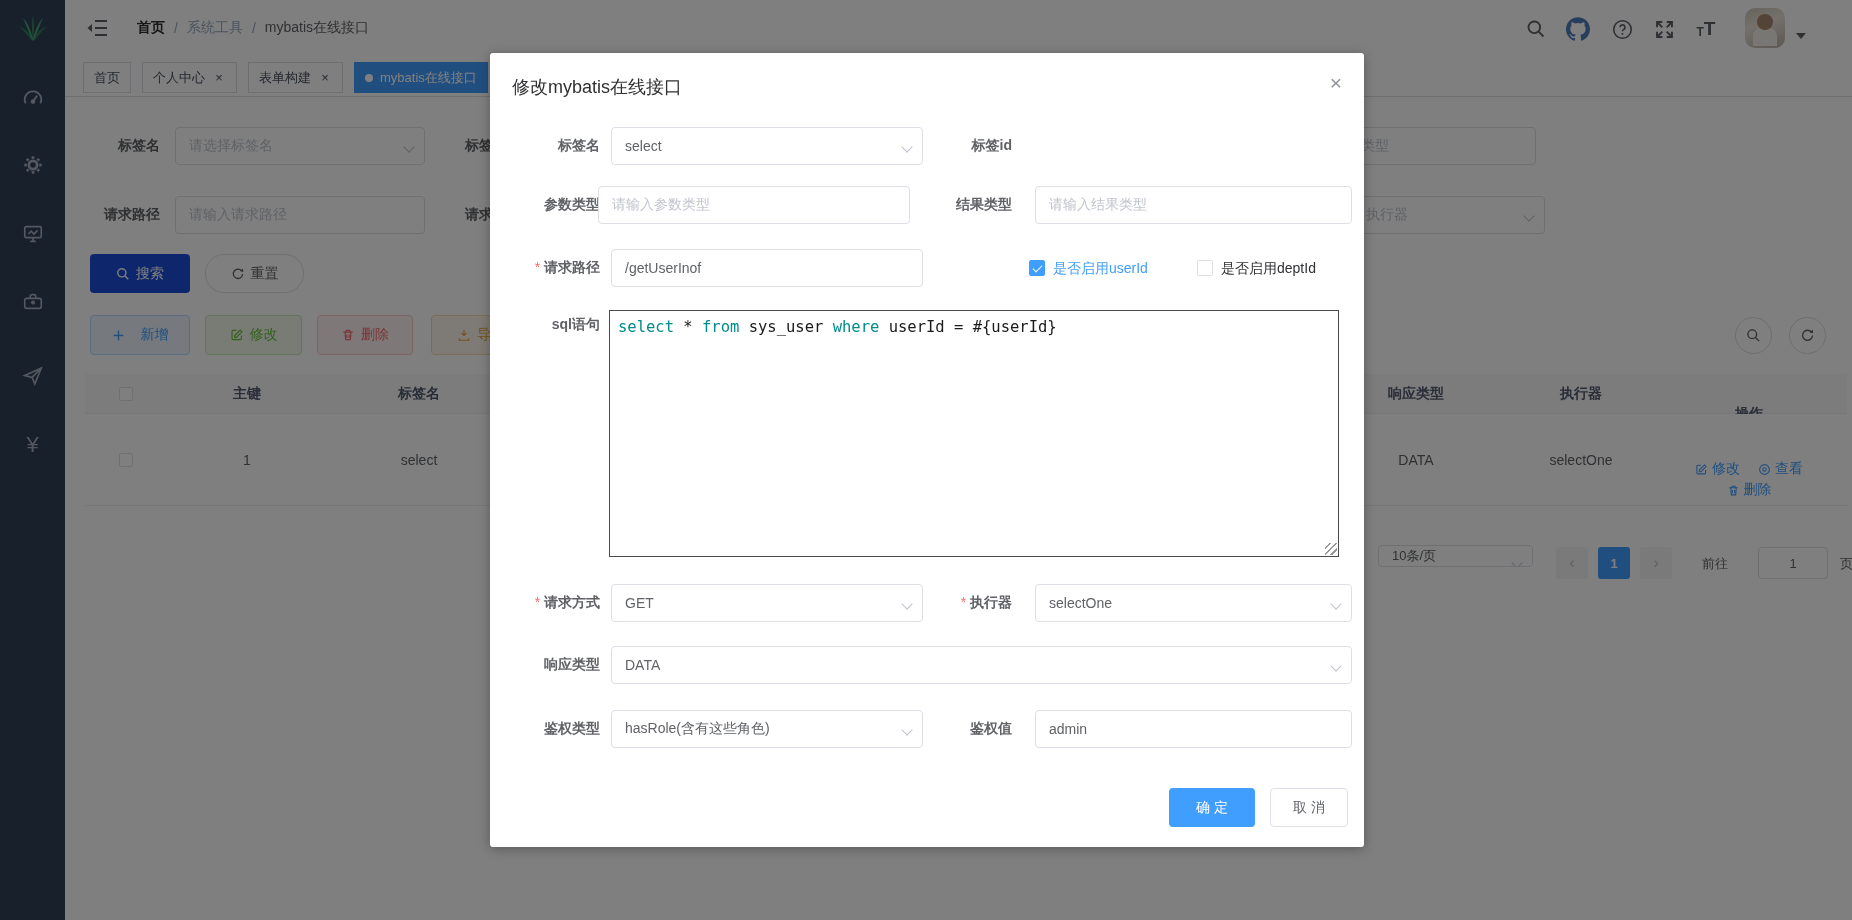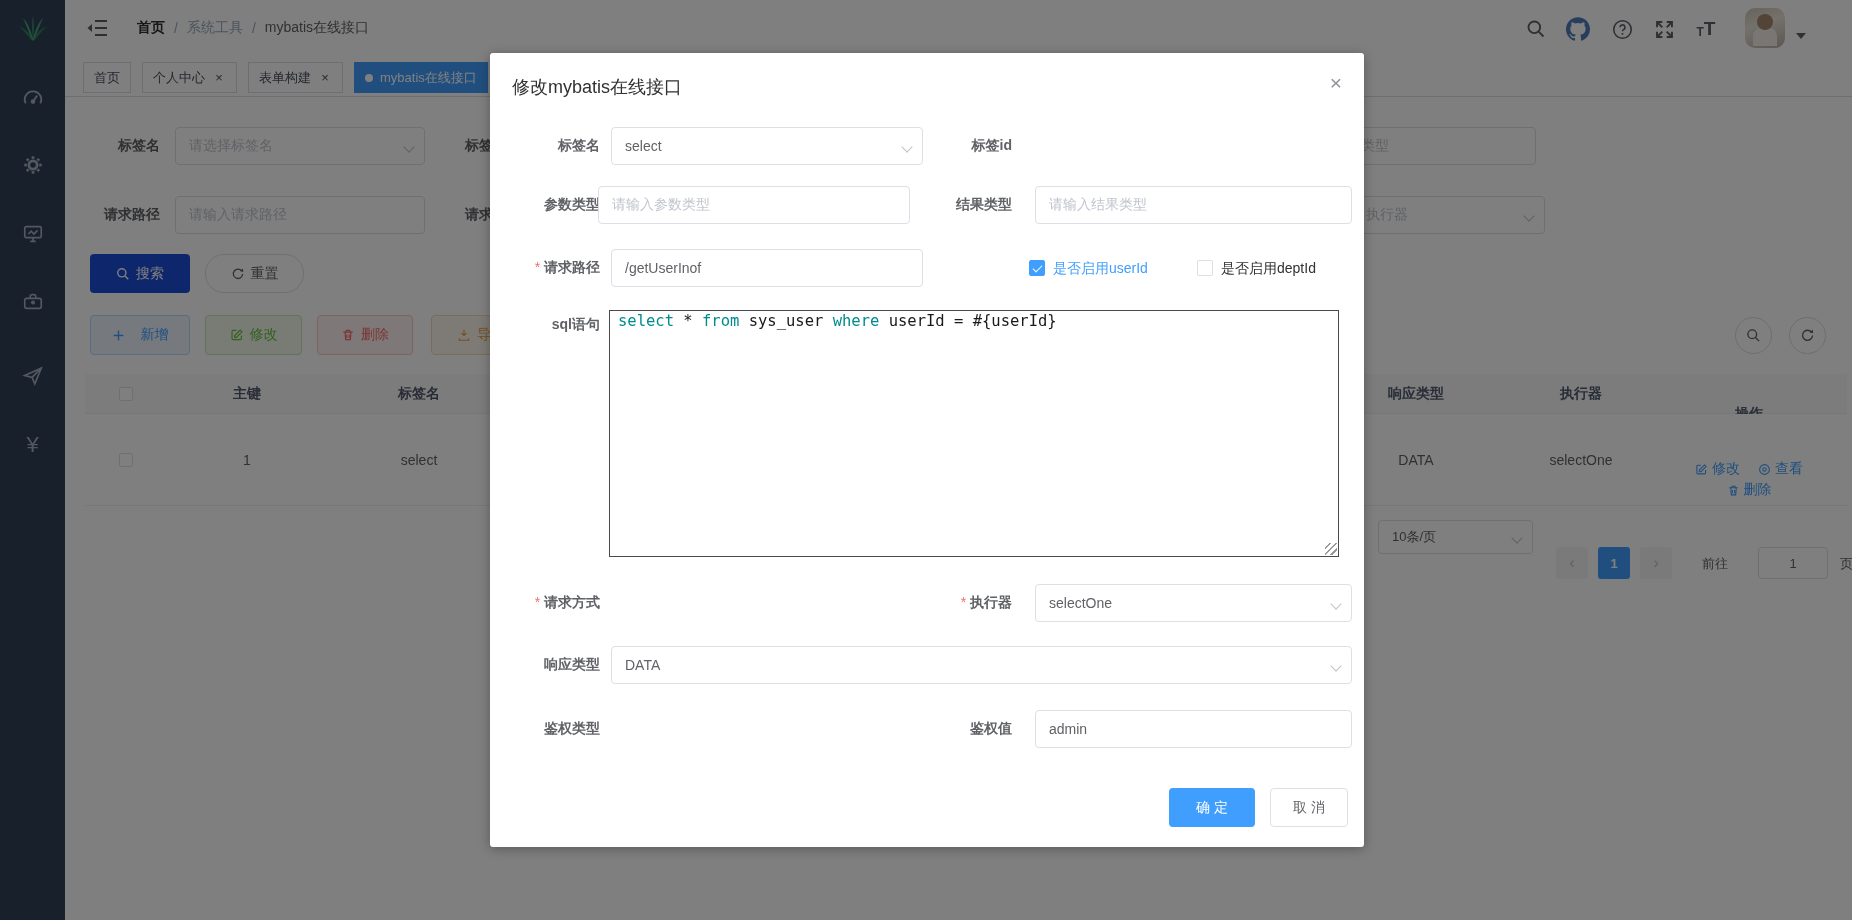--- a/index.html
+++ b/index.html
@@ -70,21 +70,21 @@
   .overlay { position:absolute; left:0; top:0; width:1852px; height:920px; background:rgba(0,0,0,0.5); z-index:50; }
   .modal { position:absolute; left:490px; top:53px; width:874px; height:794px; background:#fff; border-radius:3px; box-shadow:0 2px 12px rgba(0,0,0,.3); z-index:60; }
   .m-title { position:absolute; left:22px; top:22px; font-size:18px; color:#303133; }
   .m-close { position:absolute; left:832px; top:16px; width:28px; height:28px; color:#909399; font-size:21px; display:flex; align-items:center; justify-content:center; cursor:pointer; }
   .m-lbl { position:absolute; width:108px; text-align:right; font-size:14px; color:#606266; font-weight:700; }
   .m-fld { height:38px; background:#fff; border:1px solid #dcdfe6; border-radius:4px; display:flex; align-items:center; padding:0 28px 0 13px; font-size:14px; color:#606266; position:absolute; white-space:nowrap; overflow:hidden; }
   .ckb { position:absolute; width:16px; height:16px; border:1px solid #dcdfe6; border-radius:2px; background:#fff; cursor:pointer; }
   .ckb.checked { background:#409eff; border-color:#409eff; }
   .ckb.checked::after { content:""; position:absolute; left:5px; top:1.5px; width:4px; height:8px; border-right:1.6px solid #fff; border-bottom:1.6px solid #fff; transform:rotate(45deg); }
   .ck-lbl { position:absolute; font-size:14px; cursor:pointer; }
-  .sql-editor { position:absolute; left:119px; top:257px; width:730px; height:247px; border:1px solid #4a4a4a; background:#fff; padding:0 8px; font-family:"DejaVu Sans Mono","Liberation Mono",monospace; font-size:15.5px; color:#1a1a1a; line-height:1.35; cursor:text; }
+  .sql-editor { position:absolute; left:119px; top:257px; width:730px; height:247px; border:1px solid #4a4a4a; background:#fff; padding:6px 8px; font-family:"DejaVu Sans Mono","Liberation Mono",monospace; font-size:15.5px; color:#1a1a1a; line-height:1.35; cursor:text; }
   .sql-editor .kw { color:#008c8c; }
   .resize-grip { position:absolute; right:1px; bottom:1px; width:12px; height:12px;
     background:repeating-linear-gradient(135deg, transparent 0 3px, #9a9a9a 3px 4.5px); cursor:nwse-resize; }
   .m-btn { position:absolute; top:735px; height:39px; border-radius:4px; font-size:14px; display:flex; align-items:center; justify-content:center; cursor:pointer; }
   .m-ok { left:679px; width:86px; background:#409eff; color:#fff; }
   .m-cancel { left:780px; width:78px; background:#fff; color:#606266; border:1px solid #dcdfe6; }
   svg { display:block; }
 </style>
 </head>
 <body>
@@ -360,21 +360,21 @@
                 <path d="M4 7h16M9 7V4h6v3M7 7l1 13h8l1-13"></path>
                 <path d="M10 11v6M14 11v6"></path>
               </svg>
             </span>
           <span>删除</span>
         </span>
       </div>
     </div>
   </div>
 
-  <div class="fld" style="left:1378px;top:520px;width:155px;height:34px;font-size:13px">
+  <div class="fld" style="left:1378px;top:545px;width:155px;height:22px;font-size:13px">
     <span>10条/页</span>
       <span class="chev" style="top:13px"></span>
   </div>
   <div class="pg-sq" style="left:1556px">
       <span style="font-size:17px">‹</span>
     </div>
   <div class="pg-sq pg-active" style="left:1598px">
       <span>1</span>
     </div>
   <div class="pg-sq" style="left:1640px">
@@ -416,33 +416,41 @@
     <span class="ck-lbl" style="left:563px;top:207px;color:#409eff">是否启用userId</span>
     <span class="ckb" style="left:707px;top:207px"></span>
     <span class="ck-lbl" style="left:731px;top:207px;color:#303133">是否启用deptId</span>
 
     <div class="m-lbl" style="left:2px;top:263px">sql语句</div>
     <div class="sql-editor">
       <span class="kw">select</span><span> * </span><span class="kw">from</span><span> sys_user </span><span class="kw">where</span><span> userId = #{userId}</span><span class="resize-grip"></span>
     </div>
 
     <div class="m-lbl required" style="left:2px;top:541px">请求方式</div>
+    <div class="m-fld" style="left:121px;top:531px;width:312px">
+      <span>GET</span>
+        <span class="chev"></span>
+    </div>
     <div class="m-lbl required" style="left:414px;top:541px">执行器</div>
     <div class="m-fld" style="left:545px;top:531px;width:317px">
       <span>selectOne</span>
         <span class="chev"></span>
     </div>
 
     <div class="m-lbl" style="left:2px;top:603px">响应类型</div>
     <div class="m-fld" style="left:121px;top:593px;width:741px">
       <span>DATA</span>
         <span class="chev"></span>
     </div>
 
     <div class="m-lbl" style="left:2px;top:667px">鉴权类型</div>
+    <div class="m-fld" style="left:121px;top:657px;width:312px">
+      <span>hasRole(含有这些角色)</span>
+        <span class="chev"></span>
+    </div>
     <div class="m-lbl" style="left:414px;top:667px">鉴权值</div>
     <div class="m-fld" style="left:545px;top:657px;width:317px">
       <span>admin</span>
     </div>
 
     <div class="m-btn m-ok">确 定</div>
     <div class="m-btn m-cancel">取 消</div>
   </div>
 
 </div>

